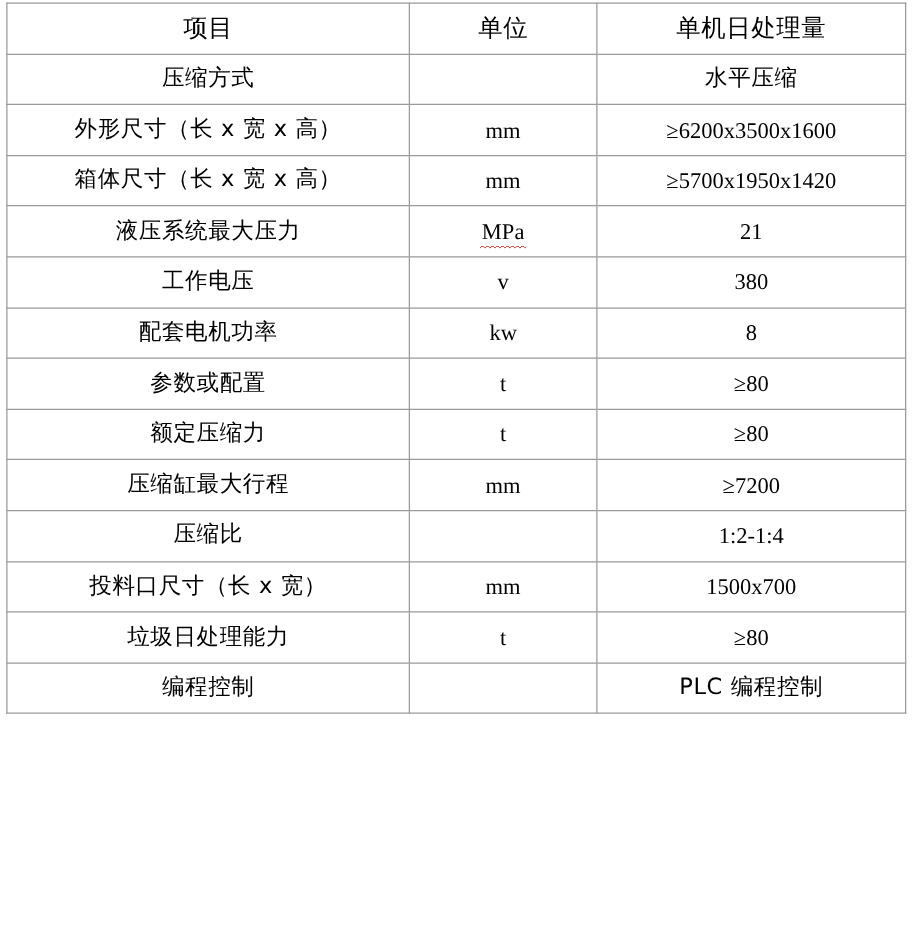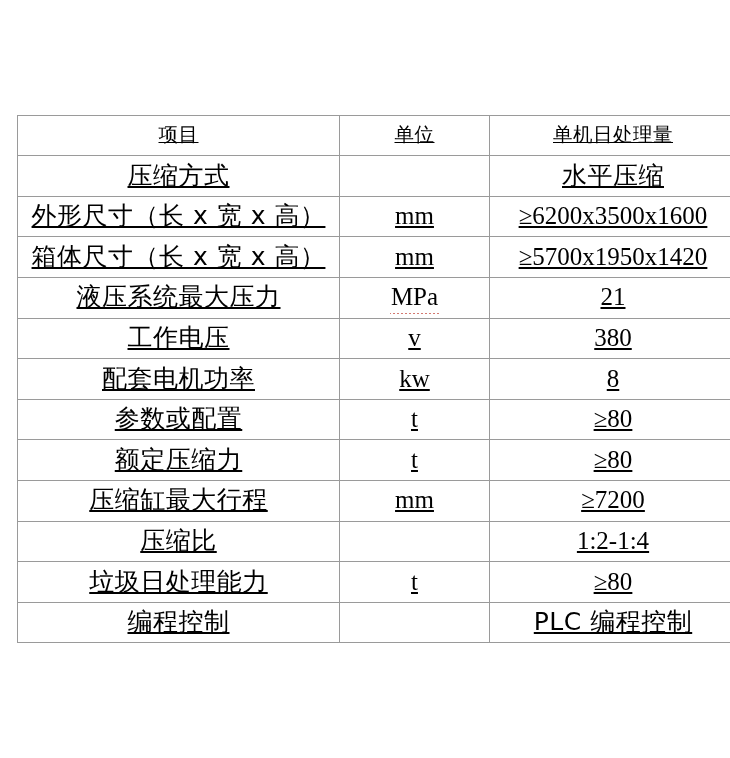--- a/index.html
+++ b/index.html
@@ -10,44 +10,43 @@
   body {
     width: 730px;
     height: 758px;
     font-family: "Liberation Serif", "DejaVu Serif", serif;
     color: #000000;
   }
   .sheet {
     width: 730px;
     height: 758px;
     box-sizing: border-box;
-    padding: 2px 5px 2px 17px;
+    padding: 2px 5px 2px 5px;
     display: flex;
-    align-items: center;
-    text-decoration: underline;
+    align-items: flex-start;
   }
   table.spec {
     border-collapse: collapse;
     table-layout: fixed;
     width: 719px;
     margin: 0 auto;
     border: 1px solid #9a9a9a;
   }
   table.spec col.c1 { width: 322px; }
   table.spec col.c2 { width: 150px; }
   table.spec col.c3 { width: 247px; }
 
   table.spec td, table.spec th {
     border: 1px solid #9a9a9a;
     text-align: center;
     vertical-align: middle;
     padding: 0;
     height: 39.6px;
     font-weight: normal;
-    font-size: 25px;
+    font-size: 18px;
     line-height: 1.15;
   }
   table.spec thead th {
     font-size: 19.5px;
     letter-spacing: 0.5px;
   }
   .cjk {
     font-family: "DejaVu Sans", "Liberation Sans", sans-serif;
     font-size: 18px;
     letter-spacing: 0.5px;
@@ -140,20 +139,25 @@
           <td class="cjk">压缩缸最大行程</td>
           <td class="latin">mm</td>
           <td class="latin">≥7200</td>
         </tr>
         <tr>
           <td class="cjk">压缩比</td>
           <td class="latin"></td>
           <td class="latin">1:2-1:4</td>
         </tr>
         <tr>
+          <td class="cjk">投料口尺寸（长 x 宽）</td>
+          <td class="latin">mm</td>
+          <td class="latin">1500x700</td>
+        </tr>
+        <tr>
           <td class="cjk">垃圾日处理能力</td>
           <td class="latin">t</td>
           <td class="latin">≥80</td>
         </tr>
         <tr>
           <td class="cjk">编程控制</td>
           <td class="latin"></td>
           <td class="cjk">PLC 编程控制</td>
         </tr>
       </tbody>

